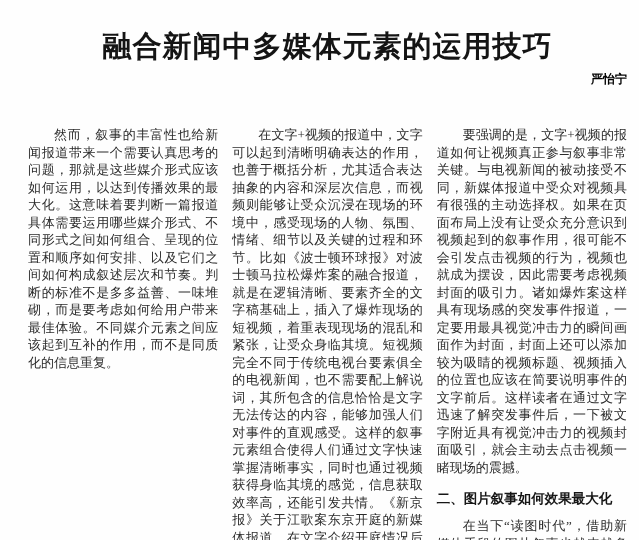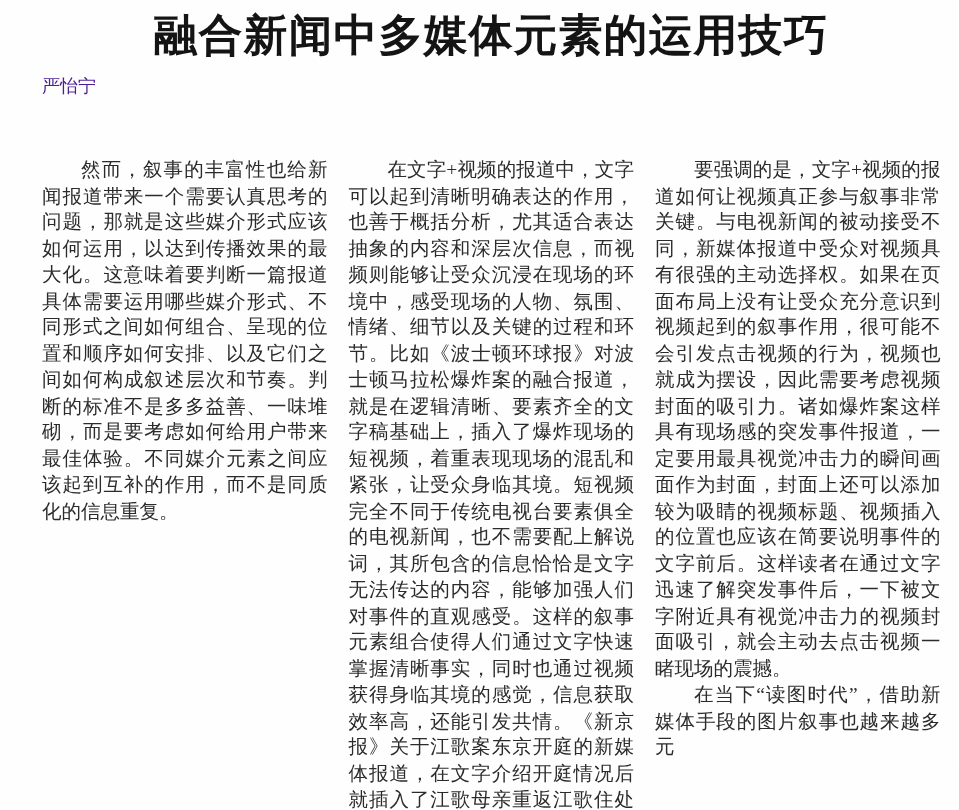--- a/index.html
+++ b/index.html
@@ -6,41 +6,41 @@
     margin: 0;
     padding: 0;
     background: #ffffff;
   }
   .page {
     position: relative;
     width: 639px;
     height: 540px;
     box-sizing: border-box;
     background: #fefefe;
-    padding: 0 12px 0 28px;
+    padding: 22px 12px 0 28px;
     overflow: hidden;
     font-family: "Liberation Serif", "DejaVu Serif", serif;
     color: #2b2b2b;
   }
   .title {
     margin: 6px 0 8px 0;
     text-align: center;
     font-size: 29px;
     line-height: 36px;
     font-weight: 700;
     letter-spacing: 1px;
     color: #141414;
     font-family: "Liberation Serif", "DejaVu Serif", serif;
   }
   .author {
-    text-align: left;
+    text-align: right;
     font-size: 12px;
     line-height: 14px;
-    font-weight: 400;
-    color: #4c1d95;
+    font-weight: 700;
+    color: #000000;
     font-family: "Liberation Sans", "DejaVu Sans", sans-serif;
     margin-bottom: 40px;
   }
   .columns {
     display: flex;
     gap: 14px;
   }
   .col {
     flex: 1;
     min-width: 0;
@@ -74,17 +74,18 @@
     <div class="col">
       <p>然而，叙事的丰富性也给新闻报道带来一个需要认真思考的问题，那就是这些媒介形式应该如何运用，以达到传播效果的最大化。这意味着要判断一篇报道具体需要运用哪些媒介形式、不同形式之间如何组合、呈现的位置和顺序如何安排、以及它们之间如何构成叙述层次和节奏。判断的标准不是多多益善、一味堆砌，而是要考虑如何给用户带来最佳体验。不同媒介元素之间应该起到互补的作用，而不是同质化的信息重复。</p>
     </div>
 
     <div class="col">
       <p>在文字+视频的报道中，文字可以起到清晰明确表达的作用，也善于概括分析，尤其适合表达抽象的内容和深层次信息，而视频则能够让受众沉浸在现场的环境中，感受现场的人物、氛围、情绪、细节以及关键的过程和环节。比如《波士顿环球报》对波士顿马拉松爆炸案的融合报道，就是在逻辑清晰、要素齐全的文字稿基础上，插入了爆炸现场的短视频，着重表现现场的混乱和紧张，让受众身临其境。短视频完全不同于传统电视台要素俱全的电视新闻，也不需要配上解说词，其所包含的信息恰恰是文字无法传达的内容，能够加强人们对事件的直观感受。这样的叙事元素组合使得人们通过文字快速掌握清晰事实，同时也通过视频获得身临其境的感觉，信息获取效率高，还能引发共情。《新京报》关于江歌案东京开庭的新媒体报道，在文字介绍开庭情况后就插入了江歌母亲重返江歌住处的</p>
     </div>
 
     <div class="col">
       <p>要强调的是，文字+视频的报道如何让视频真正参与叙事非常关键。与电视新闻的被动接受不同，新媒体报道中受众对视频具有很强的主动选择权。如果在页面布局上没有让受众充分意识到视频起到的叙事作用，很可能不会引发点击视频的行为，视频也就成为摆设，因此需要考虑视频封面的吸引力。诸如爆炸案这样具有现场感的突发事件报道，一定要用最具视觉冲击力的瞬间画面作为封面，封面上还可以添加较为吸睛的视频标题、视频插入的位置也应该在简要说明事件的文字前后。这样读者在通过文字迅速了解突发事件后，一下被文字附近具有视觉冲击力的视频封面吸引，就会主动去点击视频一睹现场的震撼。</p>
+      <h2 class="section-heading">二、图片叙事如何效果最大化</h2>
       <p>在当下“读图时代”，借助新媒体手段的图片叙事也越来越多元</p>
     </div>
 
   </div>
 </div>
 
 </body></html>

